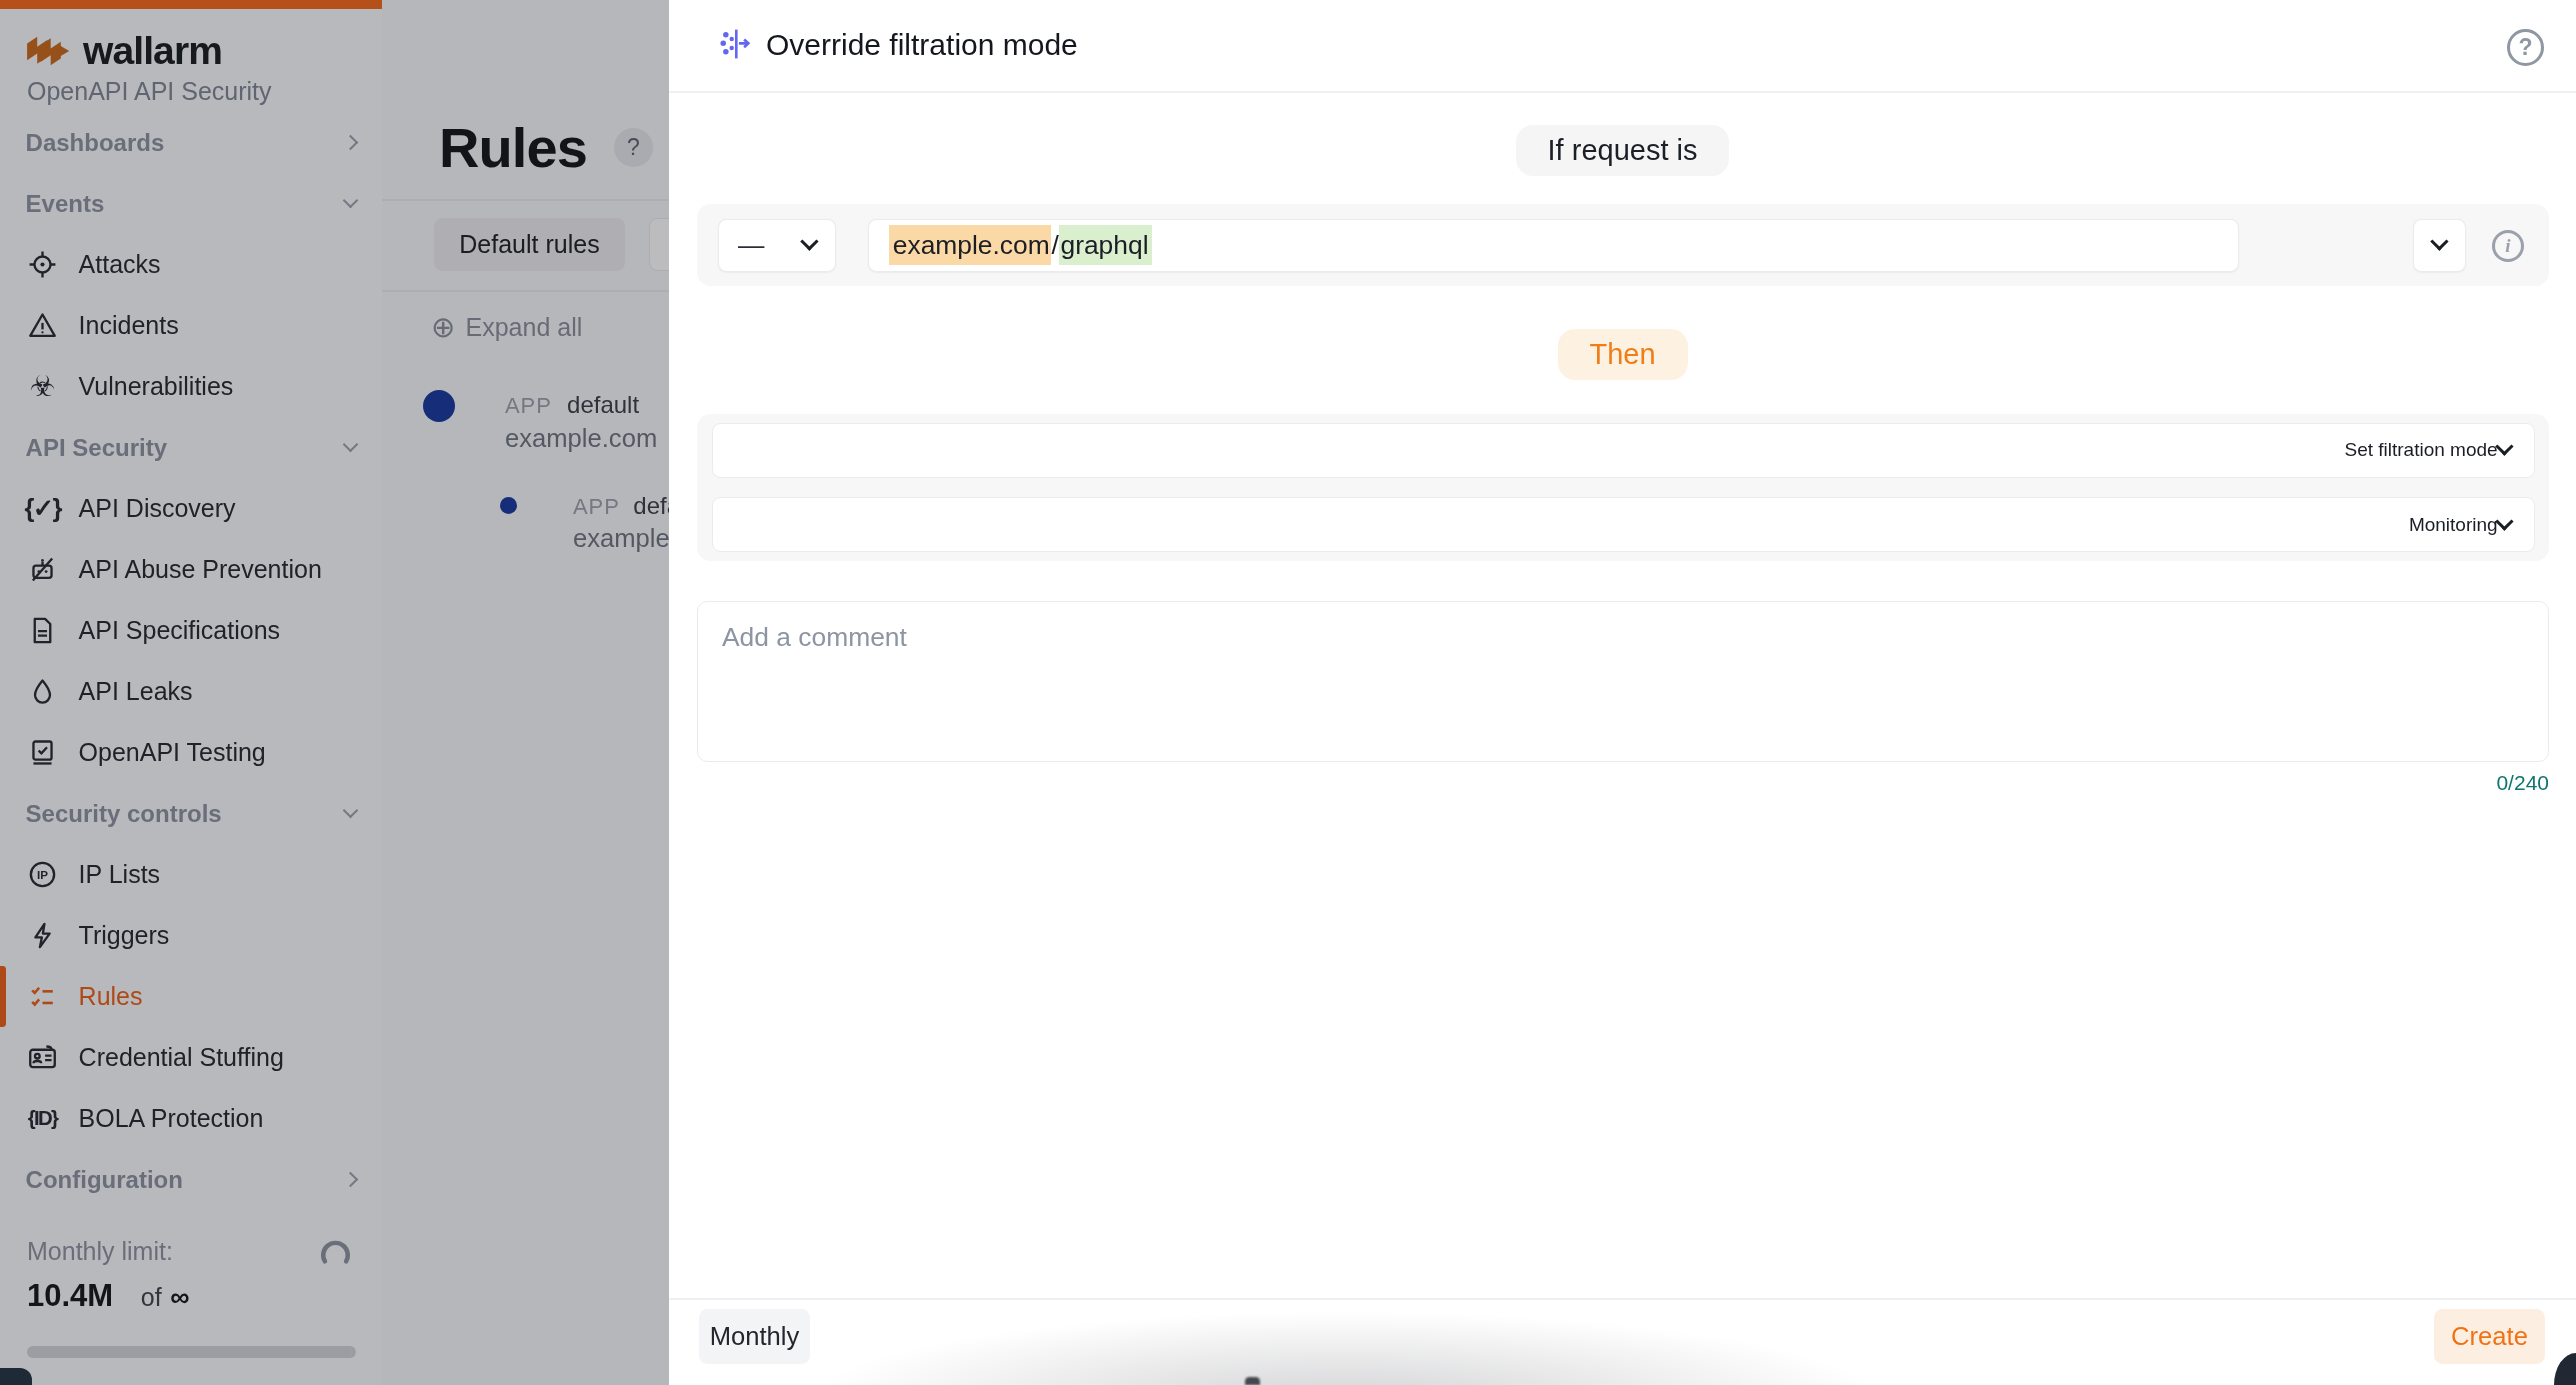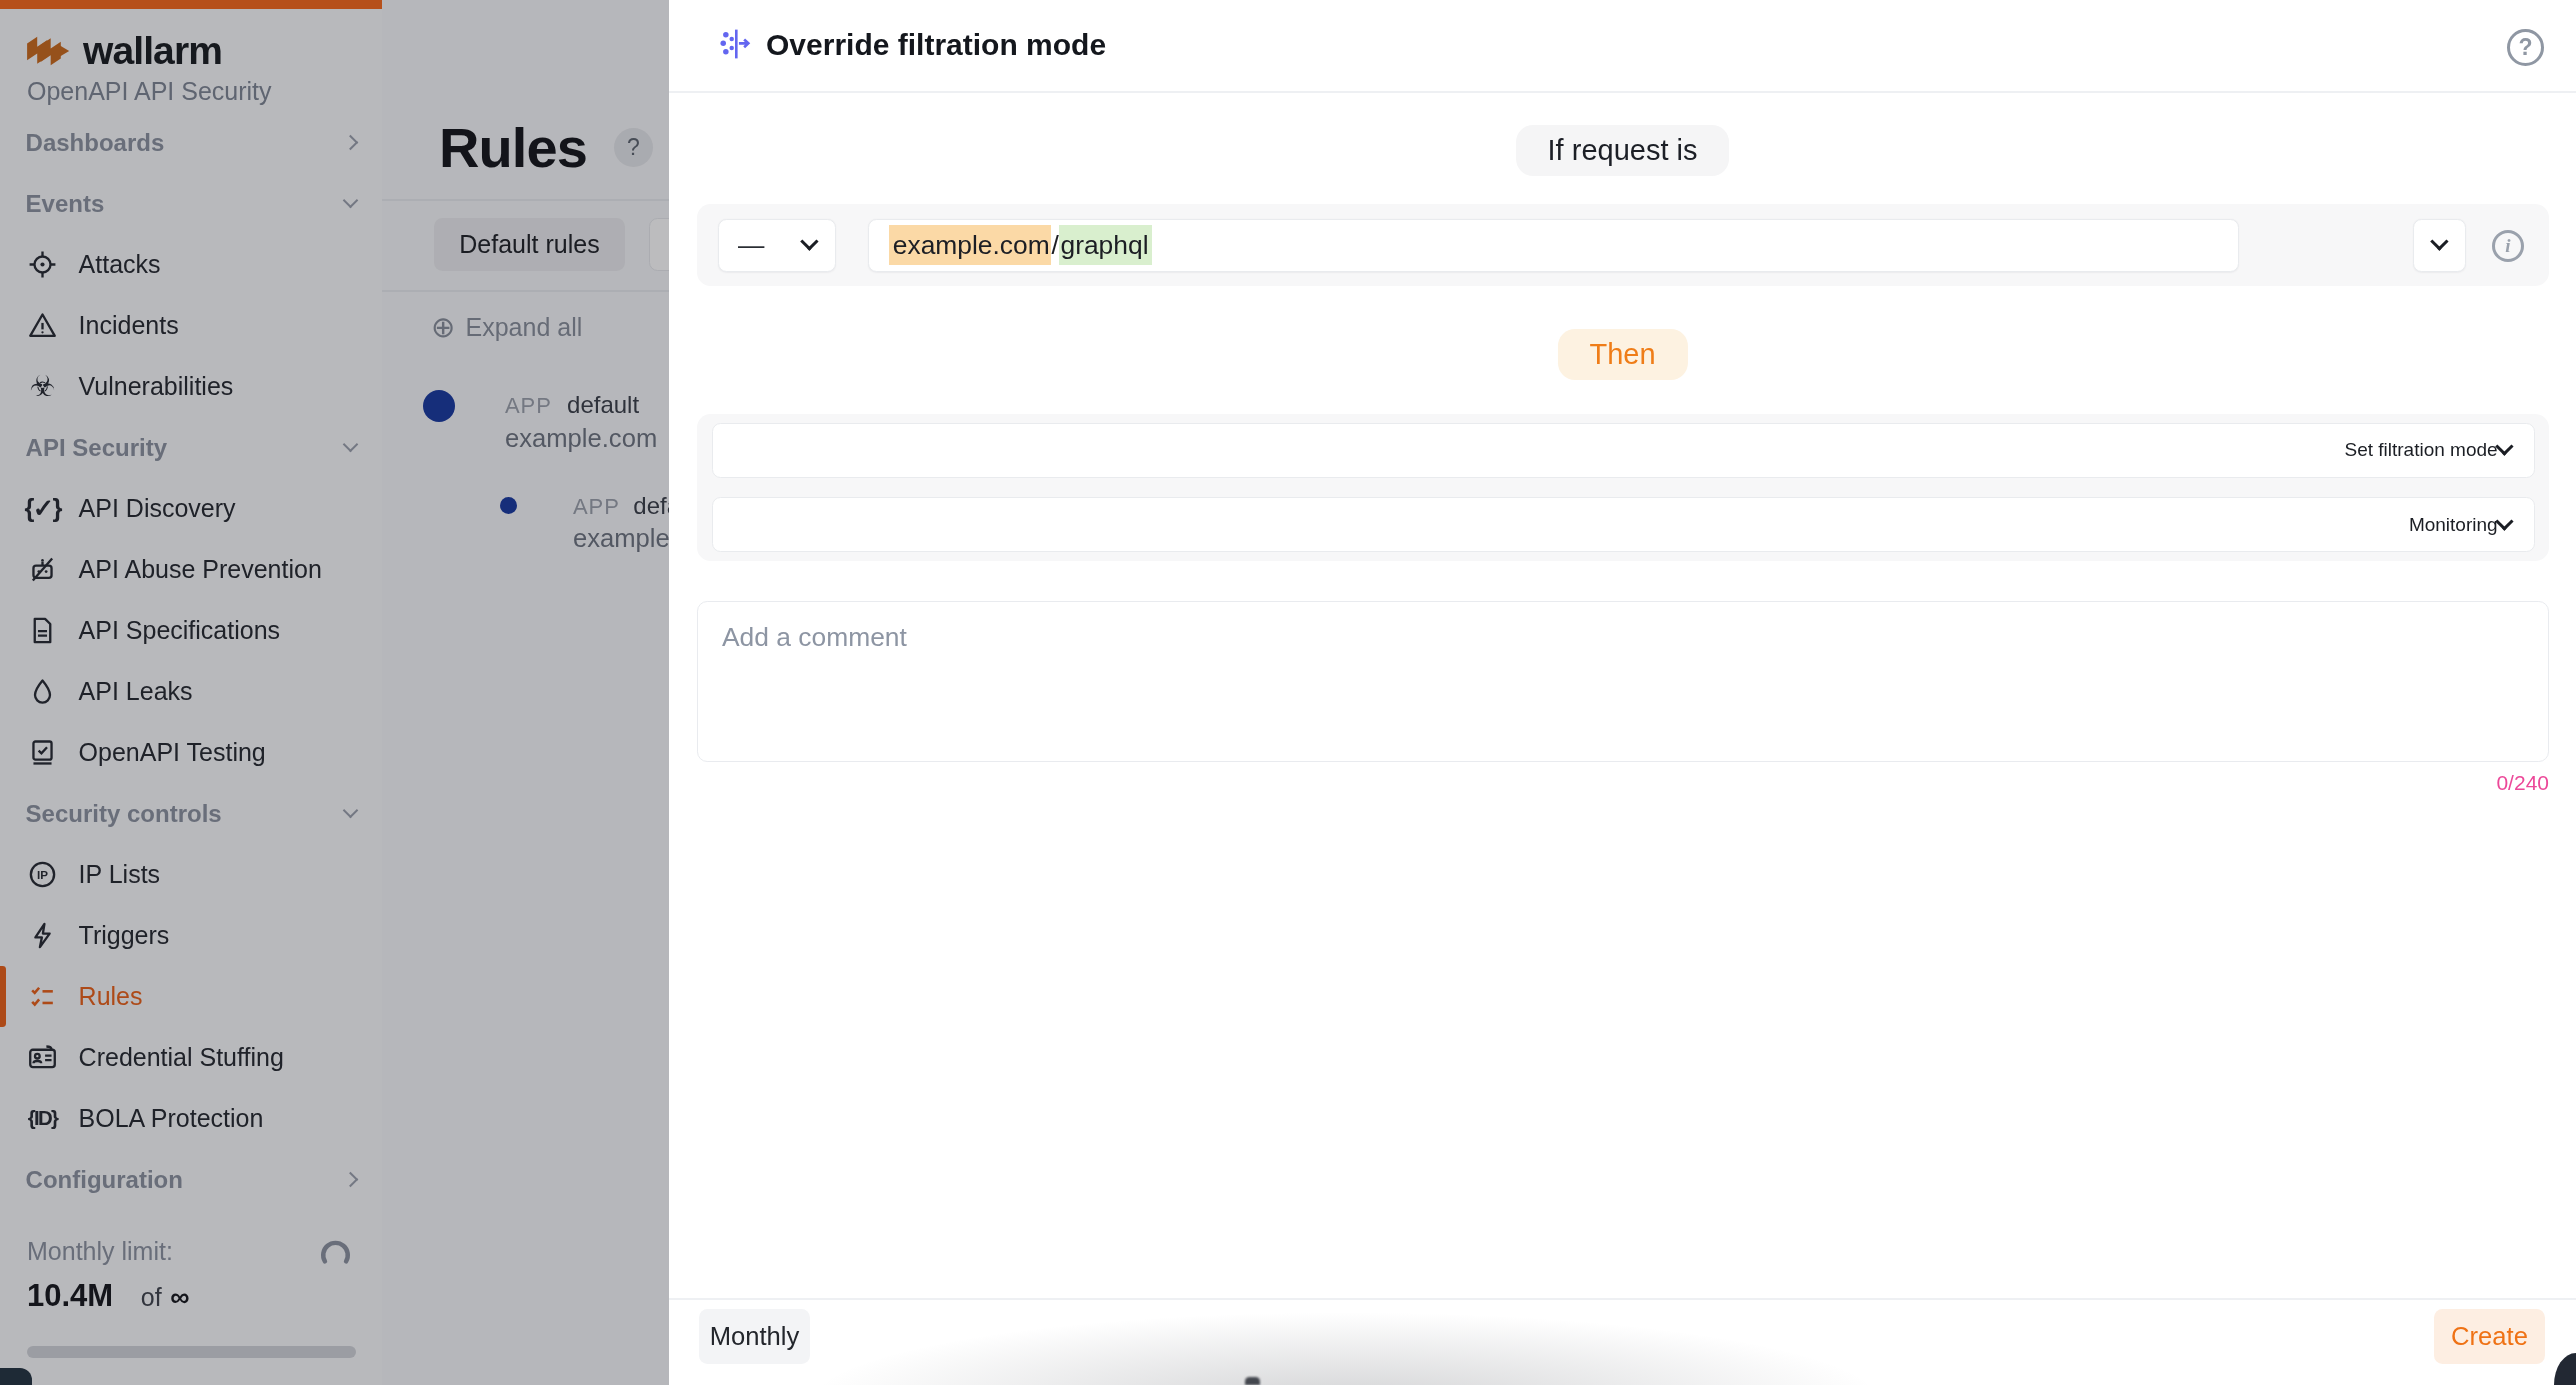--- a/index.html
+++ b/index.html
@@ -55,42 +55,42 @@
   .r1-line2 { position:absolute; left:123px; top:424px; white-space:nowrap; }
   .r2-line1 { position:absolute; left:191px; top:492px; display:flex; gap:13.6px; align-items:baseline; white-space:nowrap; }
   .r2-line2 { position:absolute; left:191px; top:524px; white-space:nowrap; }
 
   
   .overlay { position:absolute; inset:0; background:rgba(13,16,23,0.27); z-index:5; }
 
   
   .modal { position:absolute; left:669px; top:0; right:0; bottom:0; background:#fff; z-index:10; }
   .m-header-icon { position:absolute; left:49px; top:27px; }
-  .m-title { position:absolute; left:97px; top:28px; font-size:30px; font-weight:bold; color:#14171d; }
+  .m-title { position:absolute; left:97px; top:28px; font-size:30px; font-weight:normal; color:#14171d; }
   .m-help { position:absolute; right:32px; top:29px; width:37px; height:37px; border-radius:50%; border:3.4px solid #8f97a3; color:#8f97a3; font-size:23px; font-weight:bold; display:flex; align-items:center; justify-content:center; }
   .m-div-top { position:absolute; left:0; right:0; top:91px; height:1.7px; background:#eef0f3; }
   .pill { position:absolute; left:50%; transform:translateX(-50%); height:51px; border-radius:17px; display:flex; align-items:center; padding:0 32px; font-size:29px; white-space:nowrap; }
   .pill-if { top:125px; background:#f5f5f6; color:#1c1f26; }
   .pill-then { top:329px; background:#fdf2e1; color:#ef7d18; }
   .cond-box { position:absolute; left:28px; width:1852px; top:204px; height:82px; border-radius:13.6px; background:#f7f7f8; }
   .wbox { position:absolute; background:#fff; border:1.7px solid #e9ebee; border-radius:8.5px; box-shadow:0 0.9px 1.7px rgba(20,24,33,0.05); }
   .op-select { left:21px; top:14.5px; width:118px; height:53px; display:flex; align-items:center; justify-content:space-between; padding:0 19px; font-size:26.4px; color:#2a2d33; cursor:pointer; }
   .uri-input { left:171px; top:14.5px; width:1371px; height:53px; display:flex; align-items:center; padding:0 20.4px; font-size:26.4px; color:#1c1e24; cursor:text; }
   .hl-host { background:#fbd9a6; padding:4.3px 1.7px 4.3px 3.4px; }
   .hl-path { background:#d9efce; padding:4.3px 3.4px 4.3px 1.7px; }
   .chev-btn { left:1716px; top:14.5px; width:53px; height:53px; display:flex; align-items:center; justify-content:center; cursor:pointer; }
   .sel-chev { display:inline-block; width:12.8px; height:12.8px; border-right:3.4px solid #1b1e24; border-bottom:3.4px solid #1b1e24; transform:rotate(45deg); margin-top:-6.8px; }
   .info-ic { position:absolute; left:1795px; top:25.6px; width:32px; height:32px; border-radius:50%; border:3.4px solid #9aa1ac; color:#9aa1ac; font-size:19px; font-style:italic; font-weight:bold; display:flex; align-items:center; justify-content:center; font-family:"Liberation Serif", serif; }
   .action-box { position:absolute; left:28px; width:1852px; top:414px; height:147px; border-radius:13.6px; background:#f7f7f8; }
   .act-select { position:absolute; left:14.5px; right:13.6px; height:55px; background:#fff; border:1.7px solid #e9ebee; border-radius:8.5px; display:flex; align-items:center; justify-content:flex-end; padding:0 24px; font-size:19px; color:#1b1e24; cursor:pointer; }
   .act-1 { top:8.5px; }
   .act-2 { top:83px; }
   .comment { position:absolute; left:28px; width:1852px; top:601px; height:161px; border:1.7px solid #e9ebef; border-radius:10.2px; background:#fff; resize:none; outline:none; font-family:"Liberation Sans", sans-serif; font-size:26.4px; color:#2a2e36; padding:20.4px 24px; }
   .comment::placeholder { color:#8d95a3; }
-  .counter { position:absolute; right:27px; top:771px; font-size:21px; color:#ec4899; }
+  .counter { position:absolute; right:27px; top:771px; font-size:21px; color:#0f766e; }
   .m-div-bottom { position:absolute; left:0; right:0; top:1298px; height:1.7px; background:#eef0f3; z-index:2; }
   .btn { position:absolute; top:1309px; height:55px; border-radius:8.5px; border:none; font-family:"Liberation Sans", sans-serif; font-size:25.6px; display:flex; align-items:center; justify-content:center; cursor:pointer; z-index:2; }
   .btn-cancel { left:30px; width:111px; background:#f3f4f6; color:#23262c; }
   .btn-create { right:31px; width:111px; background:#fdeee2; color:#ef7215; }
   .foot-shadow { position:absolute; left:102px; bottom:0; width:1278px; height:111px; background:radial-gradient(ellipse 767px 128px at 45% 115%, rgba(55,58,66,0.22), rgba(55,58,66,0) 70%); z-index:1; pointer-events:none; }
 
   
   .bl-corner { position:absolute; left:0; bottom:0; width:32px; height:17px; background:#1e2a36; border-top-right-radius:12px; z-index:60; }
   .br-wedge { position:absolute; right:0; bottom:0; width:22px; height:32px; background:#222833; border-radius:100% 0 0 0; z-index:60; }
   .notch { position:absolute; left:1245px; bottom:0; width:15.3px; height:7.7px; background:rgba(40,44,52,0.85); border-radius:4.3px 4.3px 0 0; filter:blur(0.9px); z-index:60; }

